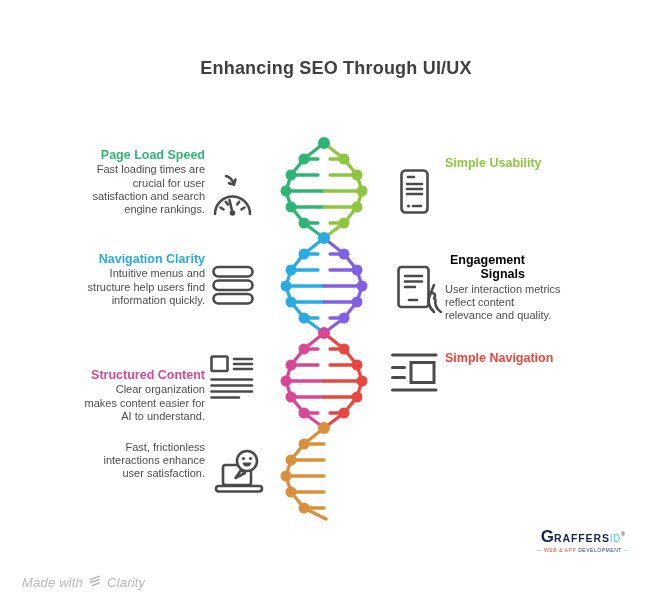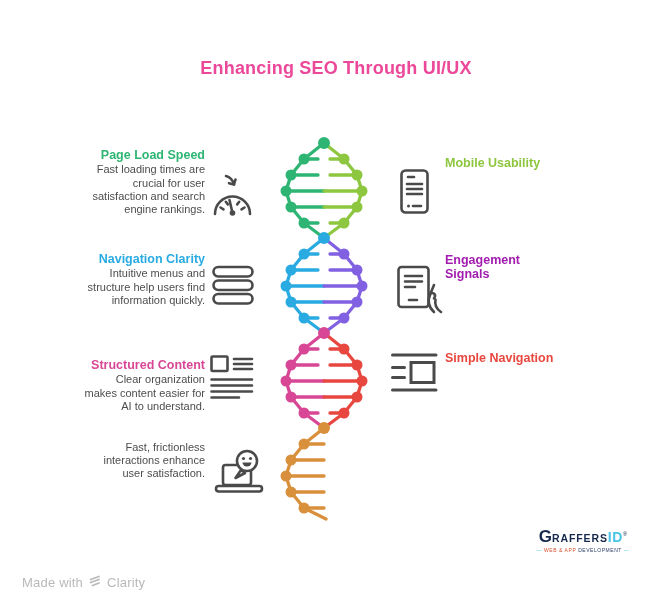--- a/index.html
+++ b/index.html
@@ -1,34 +1,34 @@
 <!DOCTYPE html>
 <html><head>
 <meta charset="utf-8">
 <style>
   html,body{margin:0;padding:0;background:#fff;}
   .canvas{position:relative;width:672px;height:612px;background:#ffffff;overflow:hidden;
           font-family:"Liberation Sans",sans-serif;}
   .title{position:absolute;top:58px;left:0;width:672px;text-align:center;margin:0;
-         font-size:18px;font-weight:bold;color:#ec4899;letter-spacing:.2px;}
+         font-size:18px;font-weight:bold;color:#404040;letter-spacing:.2px;}
   .block{position:absolute;}
   .block h2{margin:0 0 1px 0;font-size:12.5px;font-weight:bold;line-height:1.15;}
   .block p{margin:0;font-size:11px;line-height:1.2;color:#4d4d4d;}
   .left-col{left:83px;width:122px;text-align:right;}
   .right-col{left:445px;width:116px;text-align:left;}
   .icon{position:absolute;}
   .icon svg{display:block;}
   #helix{position:absolute;left:265px;top:133px;}
   .made-with{position:absolute;left:22px;top:574px;font-size:13px;color:#b9b9b9;
-             letter-spacing:.2px;display:flex;align-items:center;gap:5px;}
+             letter-spacing:.2px;display:flex;align-items:center;gap:5px;font-style:italic;}
   .graffers{position:absolute;left:524px;top:528px;width:118px;text-align:center;line-height:1;}
   .graffers .brandline{white-space:nowrap;}
   .graffers .g{font-size:17px;font-weight:bold;color:#16294d;}
   .graffers .rest{font-size:10.5px;font-weight:bold;color:#16294d;letter-spacing:.9px;text-align:center;}
-  .graffers .id{font-size:14px;font-weight:bold;color:#49c2e8;letter-spacing:.5px;}
+  .graffers .id{font-size:10px;font-weight:normal;color:#49c2e8;letter-spacing:.5px;}
   .graffers .mark{font-size:6px;color:#16294d;vertical-align:super;}
   .graffers .tagline{margin-top:3px;font-size:5px;letter-spacing:.55px;white-space:nowrap;}
   .graffers .dash{color:#49c2e8;}
   .graffers .tag1{color:#d4502e;}
   .graffers .tag2{color:#2a3b66;}
 </style>
 </head>
 <body>
 
 <div class="canvas">
@@ -36,33 +36,34 @@
   <h1 class="title">Enhancing SEO Through UI/UX</h1>
 
   <section class="block left-col" style="top:252px">
     <h2 style="color: rgb(41, 171, 226);">Navigation Clarity</h2>
     <p>Intuitive menus and structure help users find information quickly.</p>
   </section>
   <section class="block left-col" style="top:148px">
     <h2 style="color: rgb(46, 181, 115);">Page Load Speed</h2>
     <p>Fast loading times are crucial for user satisfaction and search engine rankings.</p>
   </section>
-  <section class="block left-col" style="top:358px">
+  <section class="block left-col" style="top:368px">
     <h2 style="color: rgb(216, 71, 149);">Structured Content</h2>
     <p>Clear organization makes content easier for AI to understand.</p>
   </section>
   <section class="block left-col" style="top:441px">
     <p>Fast, frictionless interactions enhance user satisfaction.</p>
   </section>
 
   <section class="block right-col" style="top:156px">
-    <h2 style="color: rgb(141, 198, 63);">Mobile Usability</h2>
+    <h2 style="color: rgb(141, 198, 63);">Simple Usability</h2>
   </section>
   <section class="block right-col" style="top:253px">
-    <h2 style="width: 80px; color: #a21caf;">Engagement Signals</h2>
+    <h2 style="width: 80px; color: #000000; text-align: right;">Engagement Signals</h2>
+    <p>User interaction metrics reflect content relevance and quality.</p>
   </section>
   <section class="block right-col" style="top:351px">
     <h2 style="color: rgb(232, 71, 63);">Simple Navigation</h2>
   </section>
 
   <div class="icon" style="left:211px;top:173px">
     <svg width="44" height="46" viewBox="0 0 44 46" fill="none" stroke="#4a4a4a" stroke-width="2.6" stroke-linecap="round" stroke-linejoin="round">
       <path d="M15,3 q6,1.5 8,8.5"></path>
       <path d="M23,11.5 l-5,-1.3 M23,11.5 l1.5,-5"></path>
       <path d="M4,41 A17.5,17.5 0 0 1 39,41"></path>

